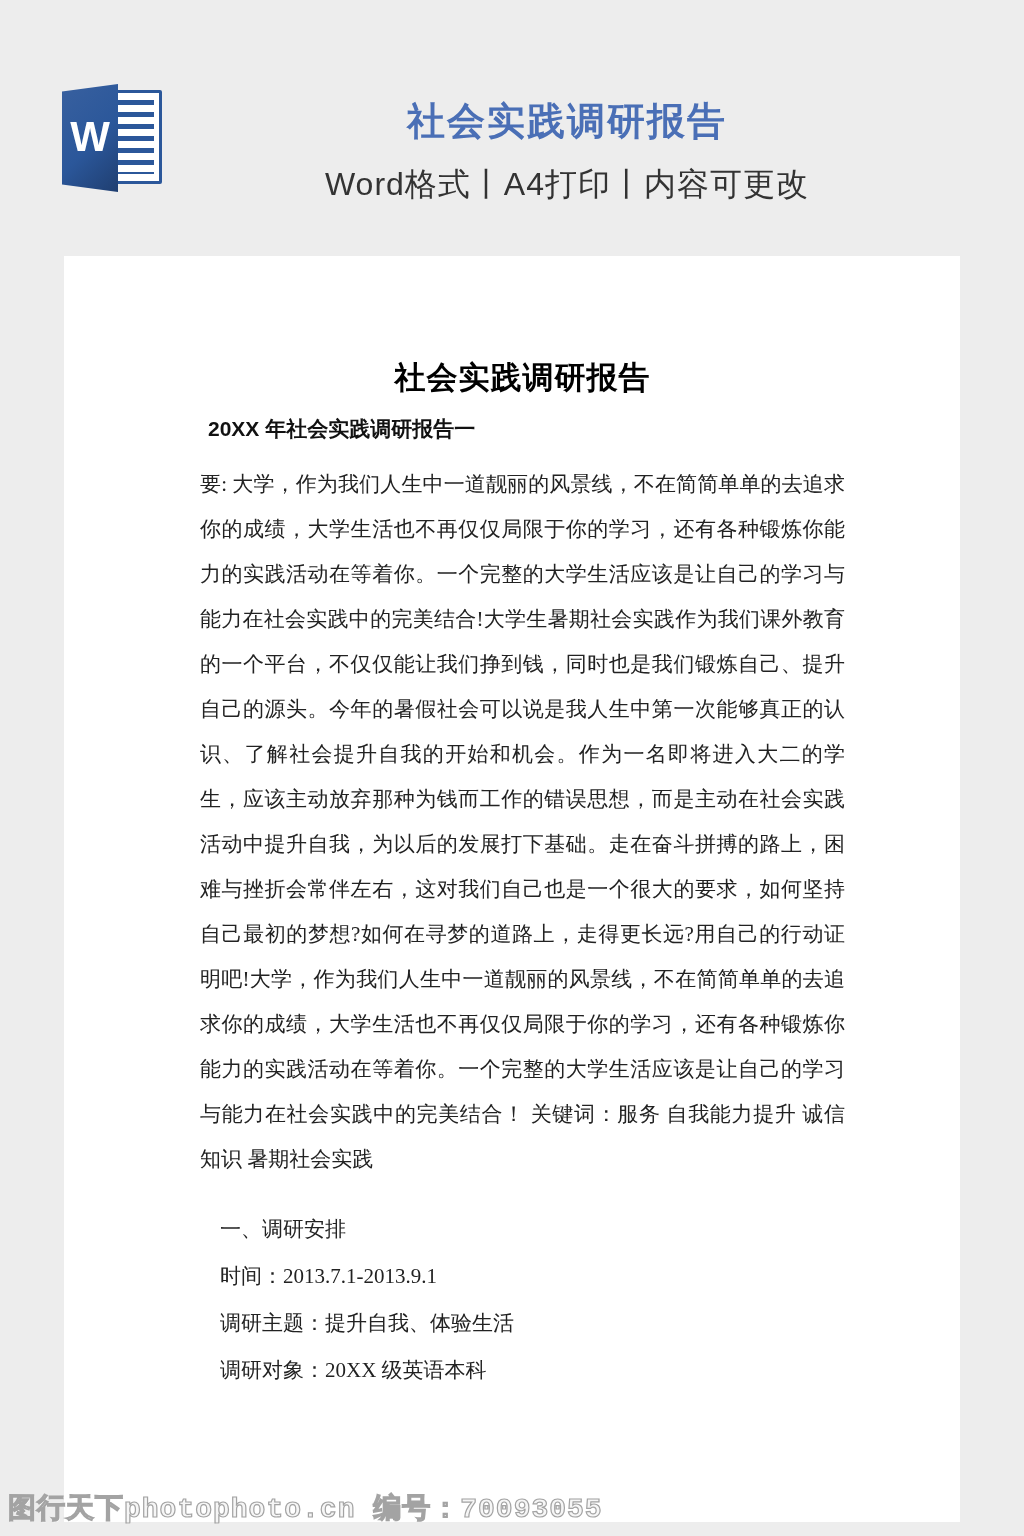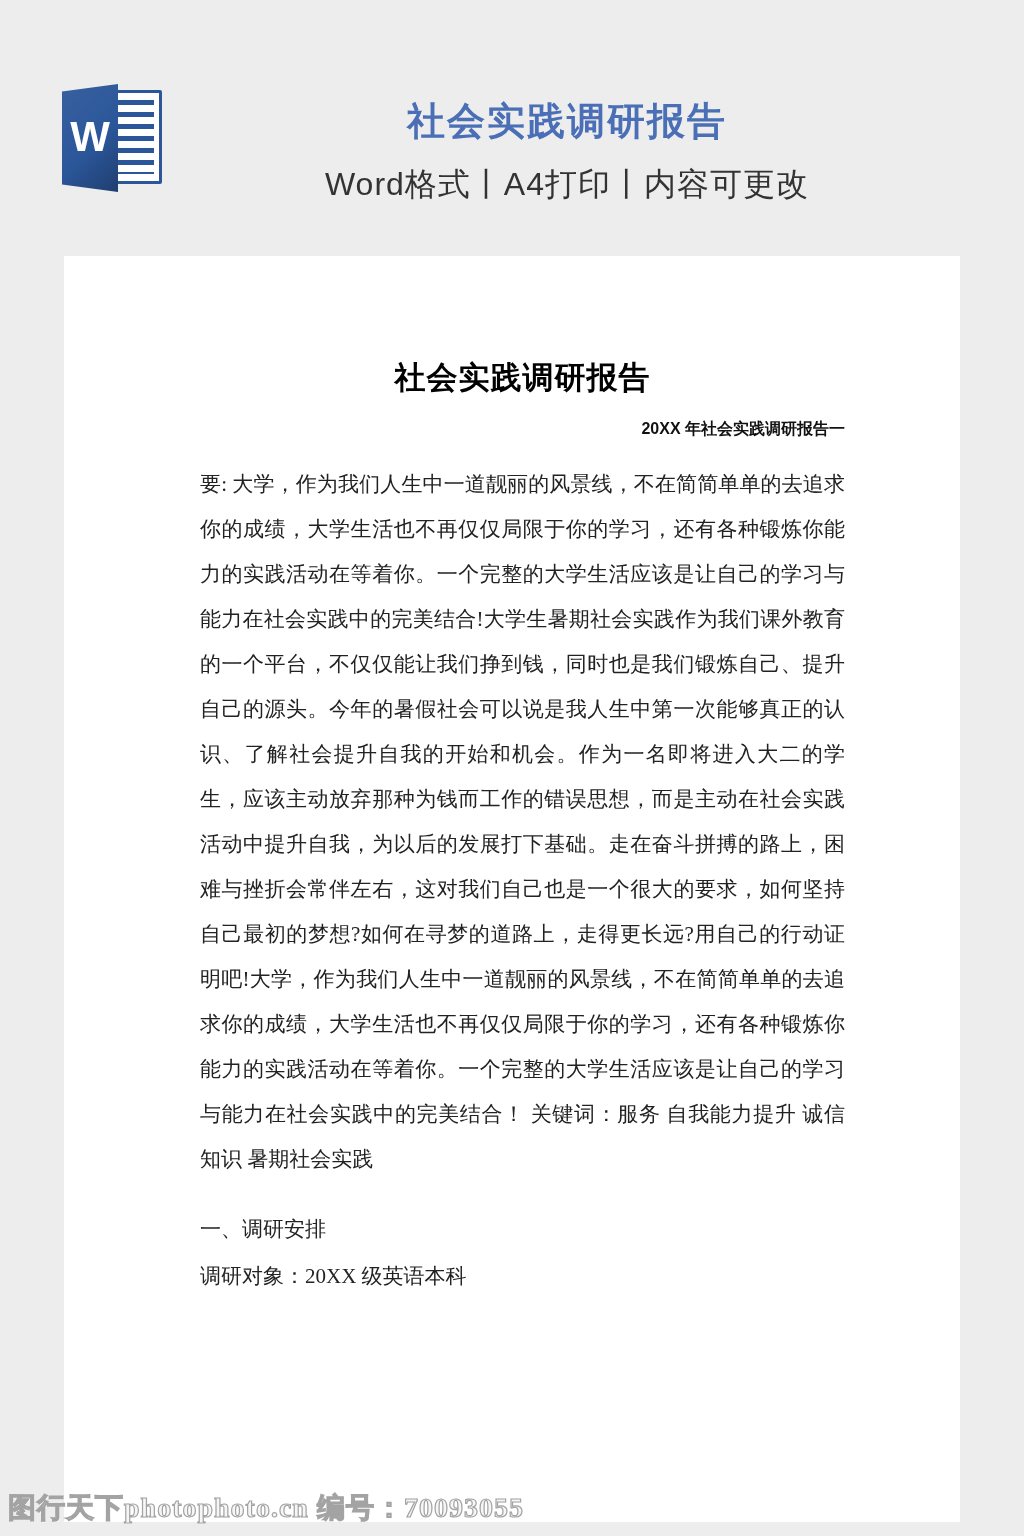--- a/index.html
+++ b/index.html
@@ -83,47 +83,47 @@
     font-weight: bold;
     line-height: 44px;
     color: #000000;
     text-align: center;
     letter-spacing: 1px;
   }
   .doc-heading {
     margin-top: 14px;
     padding-left: 8px;
     font-family: "Liberation Sans", sans-serif;
-    font-size: 16px;
+    font-size: 21px;
     font-weight: bold;
     line-height: 30px;
     color: #111111;
-    text-align: right;
   }
   .doc-paragraph {
     margin-top: 18px;
     font-family: "Liberation Serif", serif;
     font-size: 21px;
     line-height: 45px;
     color: #222222;
     text-align: justify;
   }
   .doc-lines { margin-top: 24px; }
   .doc-line {
     font-family: "Liberation Serif", serif;
     font-size: 21px;
     line-height: 47px;
     color: #222222;
+    margin-left: 20px;
   }
 
   
   .watermark {
     position: absolute;
     left: 8px; top: 1489px;
-    font-family: Liberation Serif, serif;
+    font-family: Liberation Mono, monospace;
     font-size: 28px;
     font-weight: bold;
     letter-spacing: 1px;
     color: rgba(238, 238, 238, 0.55);
     -webkit-text-stroke: 1.2px #a3a3a3;
     text-shadow: 1px 1px 0 #ffffff;
     white-space: nowrap;
   }
 </style>
 </head>
@@ -143,17 +143,19 @@
     <div class="header-subtitle">Word格式丨A4打印丨内容可更改</div>
   </div>
 </div>
 
 <div class="page">
   <div class="doc-title">社会实践调研报告</div>
   <div class="doc-heading">20XX 年社会实践调研报告一</div>
   <div class="doc-paragraph">要: 大学，作为我们人生中一道靓丽的风景线，不在简简单单的去追求你的成绩，大学生活也不再仅仅局限于你的学习，还有各种锻炼你能力的实践活动在等着你。一个完整的大学生活应该是让自己的学习与能力在社会实践中的完美结合!大学生暑期社会实践作为我们课外教育的一个平台，不仅仅能让我们挣到钱，同时也是我们锻炼自己、提升自己的源头。今年的暑假社会可以说是我人生中第一次能够真正的认识、了解社会提升自我的开始和机会。作为一名即将进入大二的学生，应该主动放弃那种为钱而工作的错误思想，而是主动在社会实践活动中提升自我，为以后的发展打下基础。走在奋斗拼搏的路上，困难与挫折会常伴左右，这对我们自己也是一个很大的要求，如何坚持自己最初的梦想?如何在寻梦的道路上，走得更长远?用自己的行动证明吧!大学，作为我们人生中一道靓丽的风景线，不在简简单单的去追求你的成绩，大学生活也不再仅仅局限于你的学习，还有各种锻炼你能力的实践活动在等着你。一个完整的大学生活应该是让自己的学习与能力在社会实践中的完美结合！ 关键词：服务 自我能力提升 诚信 知识 暑期社会实践</div>
   <div class="doc-lines">
     <div class="doc-line">一、调研安排</div>
+    <div class="doc-line">时间：2013.7.1-2013.9.1</div>
+    <div class="doc-line">调研主题：提升自我、体验生活</div>
     <div class="doc-line">调研对象：20XX 级英语本科</div>
   </div>
 </div>
 
 <div class="watermark">图行天下photophoto.cn 编号：70093055</div>
 
 </body></html>

